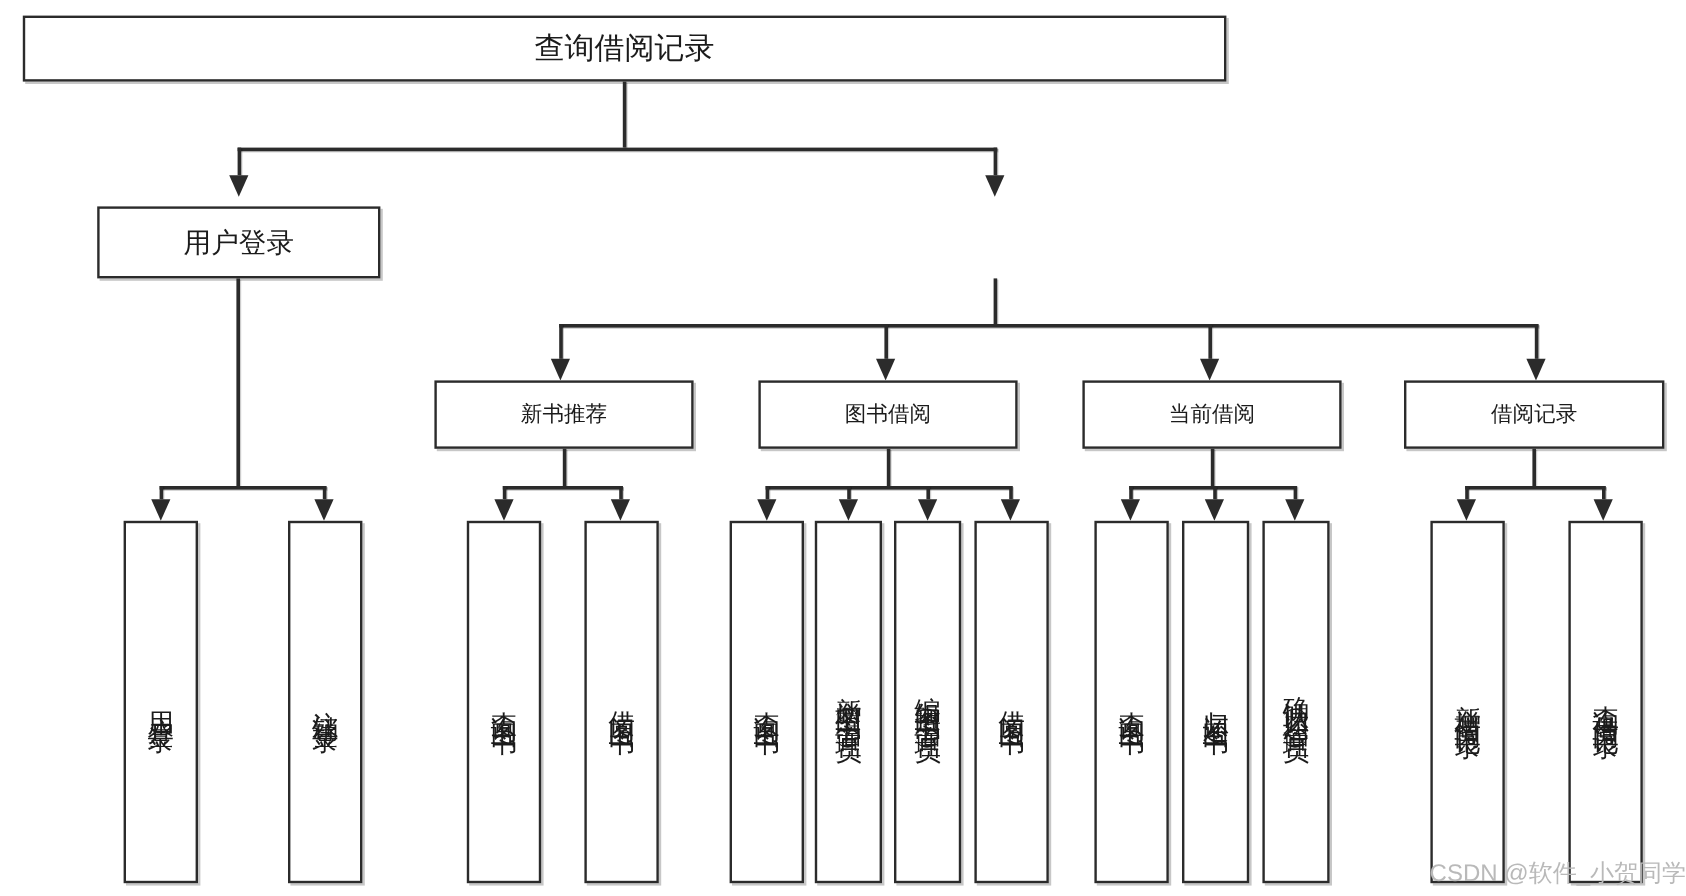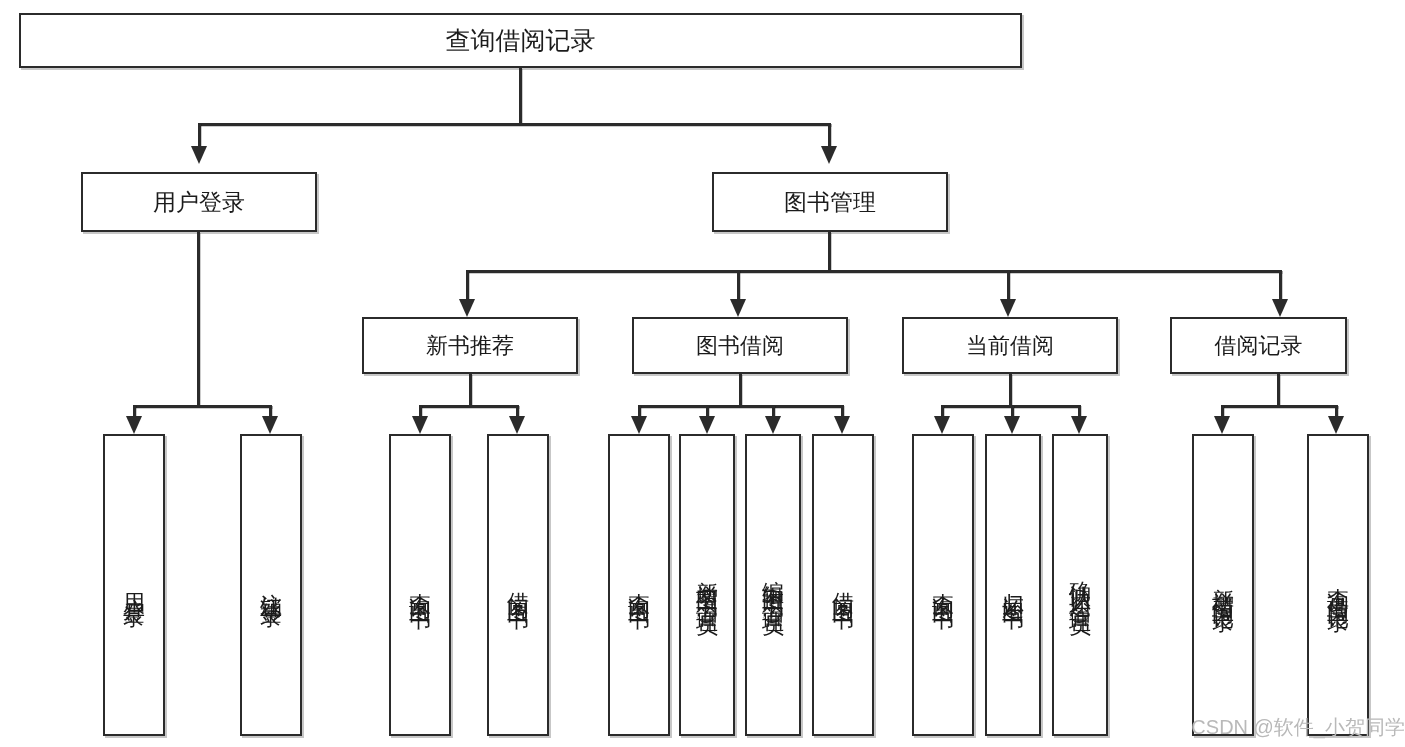--- a/index.html
+++ b/index.html
@@ -31,21 +31,21 @@
   }
   .node .label {
     color: #1b1b1b;
     text-align: center;
     line-height: 1.15;
     white-space: nowrap;
   }
 
   .node.root .label   { font-size: 25px; }
   .node.lvl2 .label   { font-size: 23px; }
-  .node.lvl3 .label   { font-size: 22px; }
+  .node.lvl3 .label   { font-size: 18px; }
 
   
   .node.leaf {
     align-items: center;
     justify-content: center;
   }
   .node.leaf .label {
     font-size: 22px;
     writing-mode: vertical-rl;
     text-orientation: upright;
@@ -98,23 +98,20 @@
 
   <div class="vline" style="left:198px; top:123px; height:23px;"></div>
   <div class="arrow" style="left:191px; top:146px;"></div>
   <div class="vline" style="left:828px; top:123px; height:23px;"></div>
   <div class="arrow" style="left:821px; top:146px;"></div>
 
   <div class="node lvl2" style="left:81px; top:172px; width:236px; height:60px;">
     <span class="label">用户登录</span>
   </div>
 
-  <div class="node lvl2" style="left:712px; top:172px; width:236px; height:60px;">
-    <span class="label">图书管理</span>
-  </div>
 
   <div class="vline" style="left:197px; top:232px; height:173px;"></div>
   <div class="hline" style="left:133px; top:405px; width:139px;"></div>
   <div class="vline" style="left:133px; top:405px; height:11px;"></div>
   <div class="arrow" style="left:126px; top:416px;"></div>
   <div class="vline" style="left:269px; top:405px; height:11px;"></div>
   <div class="arrow" style="left:262px; top:416px;"></div>
 
   <div class="vline" style="left:828px; top:232px; height:38px;"></div>
   <div class="hline" style="left:466px; top:270px; width:816px;"></div>
@@ -133,21 +130,21 @@
 
   <div class="node lvl3" style="left:362px; top:317px; width:216px; height:57px;">
     <span class="label">新书推荐</span>
   </div>
   <div class="node lvl3" style="left:632px; top:317px; width:216px; height:57px;">
     <span class="label">图书借阅</span>
   </div>
   <div class="node lvl3" style="left:902px; top:317px; width:216px; height:57px;">
     <span class="label">当前借阅</span>
   </div>
-  <div class="node lvl3" style="left:1170px; top:317px; width:177px; height:57px;">
+  <div class="node lvl3" style="left:1170px; top:317px; width:217px; height:57px;">
     <span class="label">借阅记录</span>
   </div>
 
   <div class="vline" style="left:469px; top:374px; height:31px;"></div>
   <div class="hline" style="left:419px; top:405px; width:100px;"></div>
   <div class="vline" style="left:419px; top:405px; height:11px;"></div>
   <div class="arrow" style="left:412px; top:416px;"></div>
   <div class="vline" style="left:516px; top:405px; height:11px;"></div>
   <div class="arrow" style="left:509px; top:416px;"></div>
 

